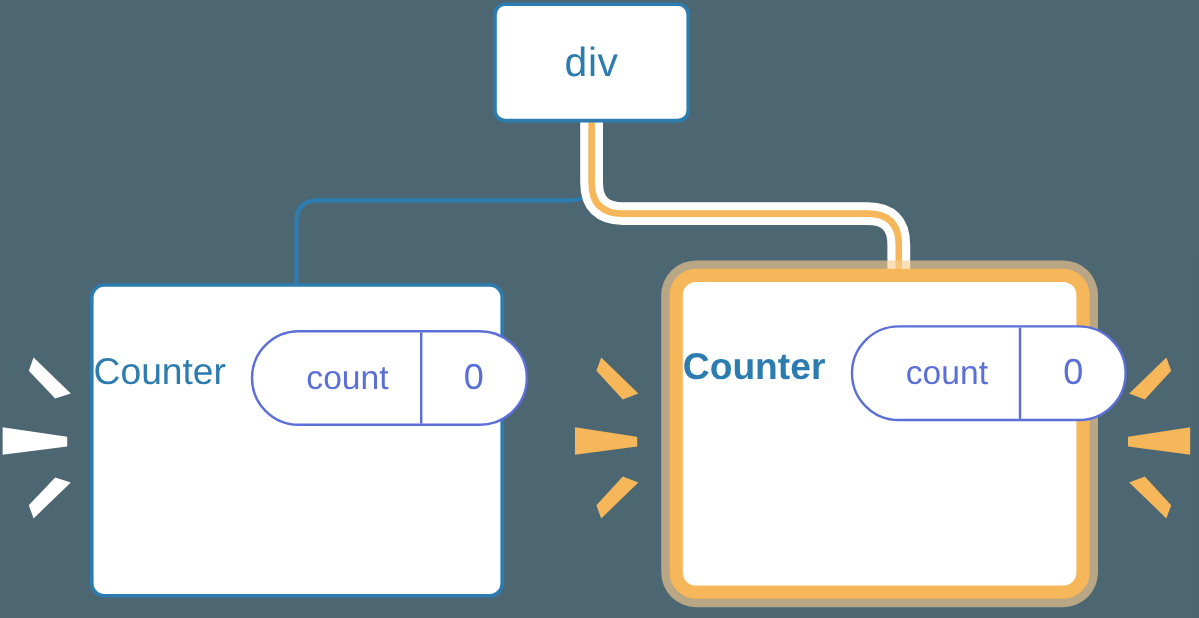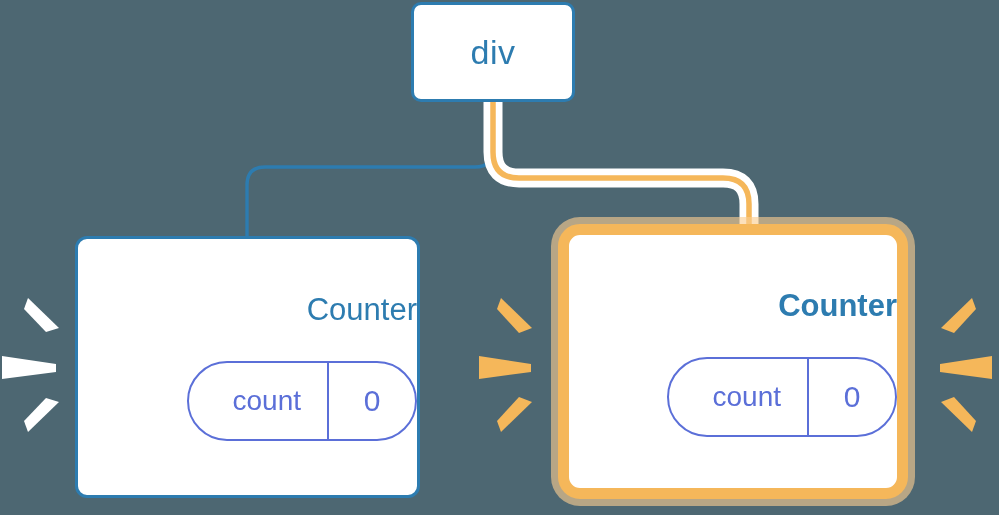--- a/index.html
+++ b/index.html
@@ -46,23 +46,24 @@
   #div-node .node-title {
     font-size: 34px;
     color: #2d7cb0;
     font-weight: 400;
     letter-spacing: 0.5px;
     line-height: 1;
   }
   
   .counter-node {
     display: flex;
-    flex-direction: column;
-    align-items: flex-end;
+    flex-direction: row;
+    align-items: flex-start;
     justify-content: flex-start;
+    gap: 21px;
   }
   #counter-left {
     left: 75px;
     top: 236px;
     width: 345px;
     height: 262px;
     border: 3px solid #2d7cb0;
     border-radius: 12px;
   }
   #counter-right {

